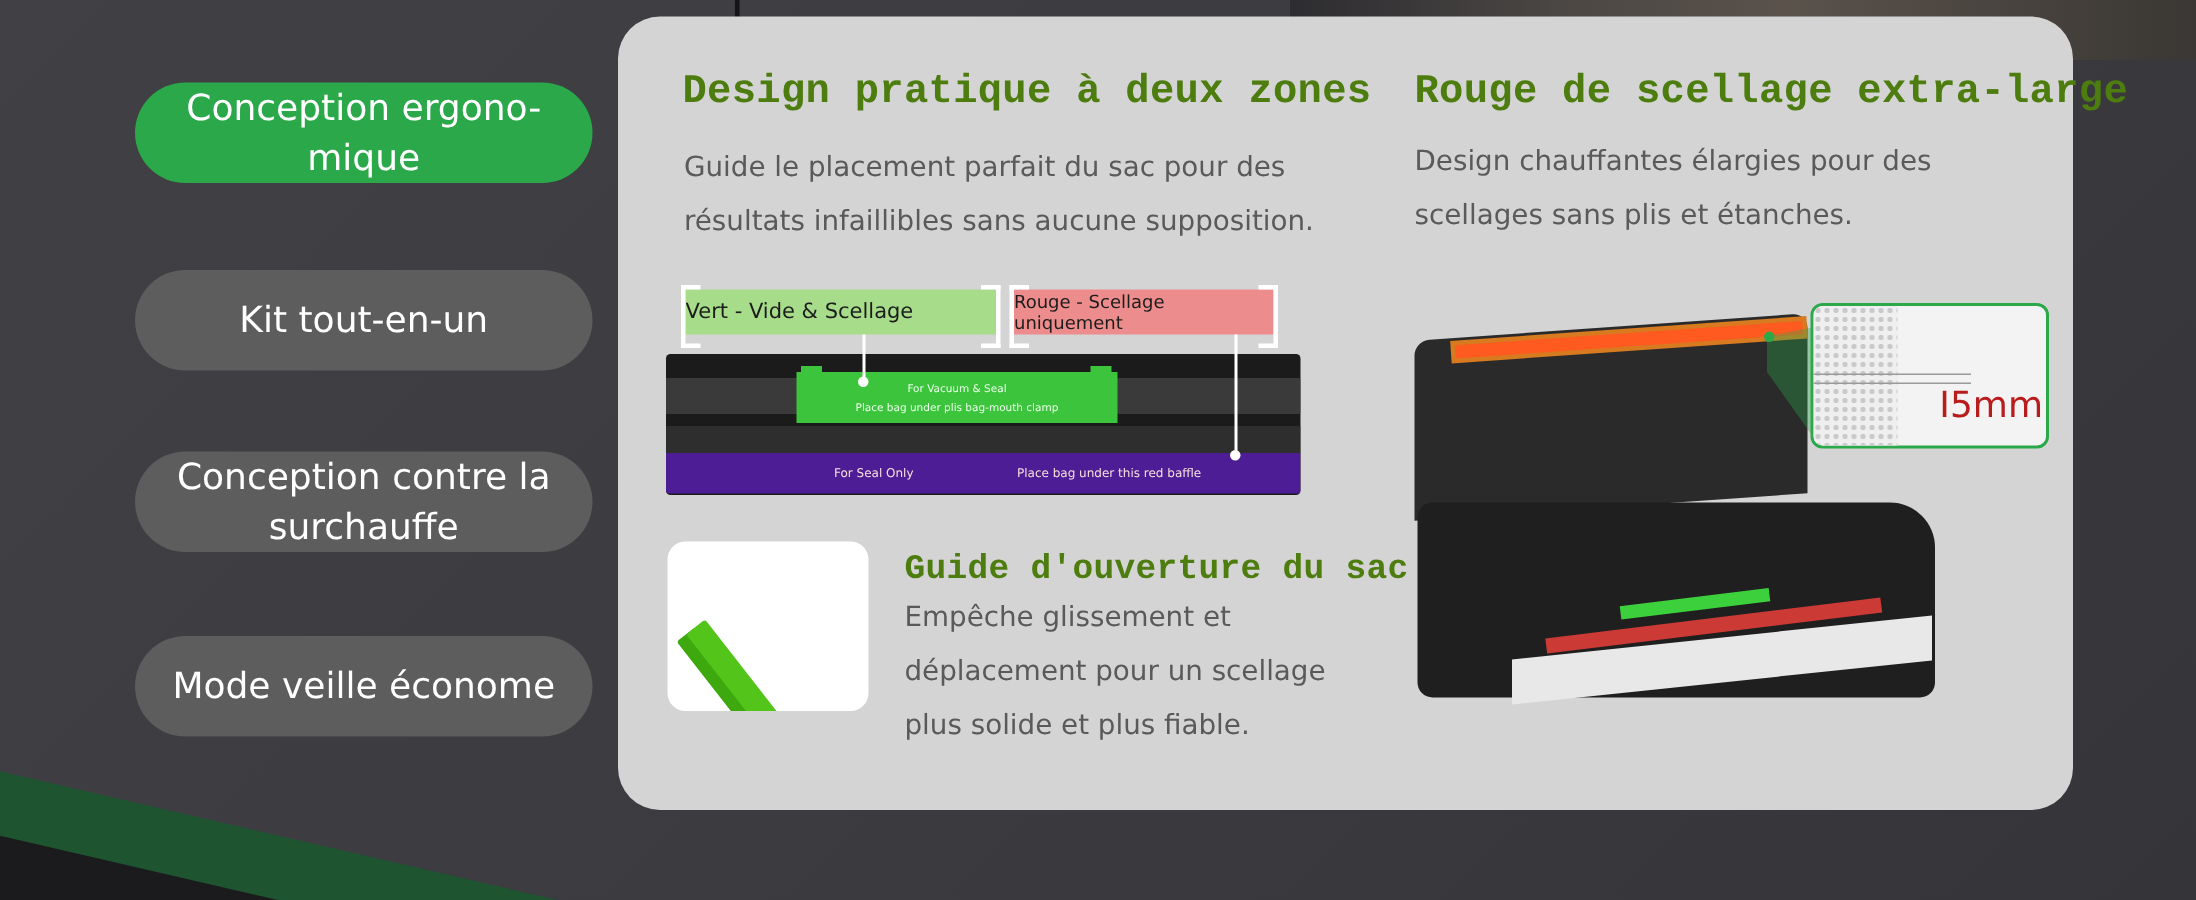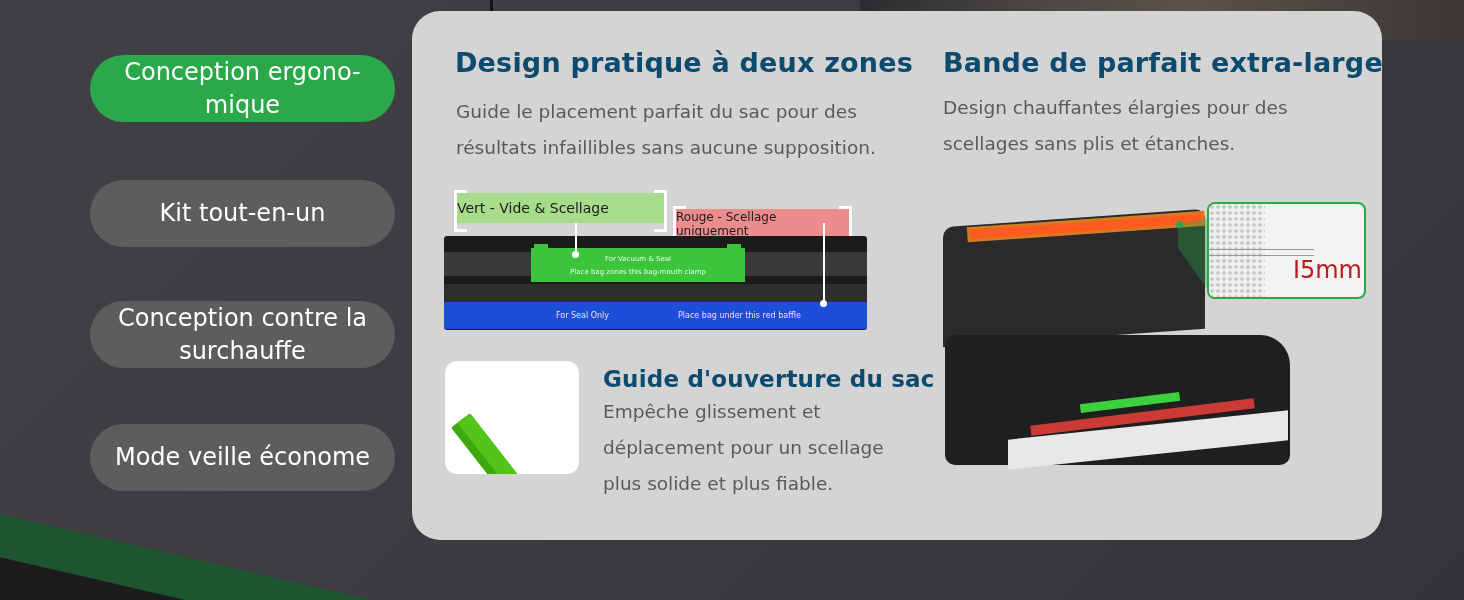--- a/index.html
+++ b/index.html
@@ -33,48 +33,48 @@
     display: flex; align-items: center; justify-content: center; text-align: center;
     font-size: 24px; line-height: 33px; padding: 0 14px; cursor: pointer;
   }
   .pill.active { background: #2aa84a; }
 
   
   .panel {
     position: absolute; left: 412px; top: 11px; width: 970px; height: 529px;
     background: #d4d4d4; border-radius: 28px;
   }
-  .h2 { position: absolute; color: #0c4a6e; font-size: 27px; letter-spacing: 0.2px; white-space: nowrap; }
+  .h2 { position: absolute; color: #4d7c0f; font-size: 27px; letter-spacing: 0.2px; white-space: nowrap; font-family: Liberation Mono, monospace; }
   .p { position: absolute; color: #5a5a5a; font-size: 18.5px; line-height: 36px; }
 
   
   .tag {
     position: absolute; height: 30px; display: flex; align-items: center; justify-content: flex-start;
     font-size: 14px; color: #1c1c1c;
   }
   .tag-green { left: 457px; top: 193px; width: 207px; background: #a6dc8a; }
-  .tag-red { left: 676px; top: 193px; width: 173px; background: #ec8c8c; font-size: 12px; margin-top: 16px; }
+  .tag-red { left: 676px; top: 193px; width: 173px; background: #ec8c8c; font-size: 12px; }
   .tag::before, .tag::after {
     content: ""; position: absolute; top: -3px; width: 10px; height: 36px;
     border: 3px solid #ffffff;
   }
   .tag::before { left: -3px; border-right: none; }
   .tag::after { right: -3px; border-left: none; }
   .leader { position: absolute; width: 2px; background: #ffffff; }
   .leader-dot { position: absolute; width: 7px; height: 7px; border-radius: 50%; background: #fff; }
 
   
   .tray {
     position: absolute; left: 444px; top: 236px; width: 423px; height: 94px;
     background: #1b1b1b; border-radius: 3px; overflow: hidden;
   }
   .tray .rail1 { position: absolute; left: 0; top: 16px; width: 100%; height: 24px; background: #3a3a3a; }
   .tray .rail2 { position: absolute; left: 0; top: 48px; width: 100%; height: 18px; background: #2e2e2e; }
   .tray .red-baffle {
-    position: absolute; left: 0; top: 66px; width: 100%; height: 27px; background: #1d4ed8;
+    position: absolute; left: 0; top: 66px; width: 100%; height: 27px; background: #4c1d95;
     display: flex; align-items: center; color: #f7dede; font-size: 8px; text-align: right;
   }
   .tray .red-baffle span { position: absolute; }
   .tray .clamp {
     position: absolute; left: 87px; top: 12px; width: 214px; height: 34px; background: #3dc43d;
     color: #e8ffe8; font-size: 7px; text-align: center; padding-top: 5px; line-height: 13px;
   }
   .tray .tab { position: absolute; top: 8px; width: 14px; height: 14px; background: #3dc43d; }
 
   
@@ -167,39 +167,39 @@
   <span>Rouge - Scellage uniquement</span>
 </div>
 
 <div class="tray">
   <div class="rail1"></div>
   <div class="rail2"></div>
   <div class="tab" style="left:90px"></div>
   <div class="tab" style="left:283px"></div>
   <div class="clamp">
     <div>For Vacuum &amp; Seal</div>
-    <div>Place bag zones this bag-mouth clamp</div>
+    <div>Place bag under plis bag-mouth clamp</div>
   </div>
   <div class="red-baffle">
     <span style="left:112px">For Seal Only</span>
     <span style="left:234px">Place bag under this red baffle</span>
   </div>
 </div>
 <div class="leader" style="left:575px; top:223px; height:30px;"></div>
 <div class="leader-dot" style="left:572px; top:251px;"></div>
 <div class="leader" style="left:823px; top:223px; height:80px;"></div>
 <div class="leader-dot" style="left:820px; top:300px;"></div>
 
 <div class="thumb">
   <div class="bar"></div>
 </div>
 <h3 class="h2" style="left:603px; top:366px; font-size:23px;">Guide d'ouverture du sac</h3>
 <p class="p" style="left:603px; top:394px; width:290px;">Empêche glissement et déplacement pour un scellage plus solide et plus fiable.</p>
 
-<h2 class="h2" style="left:943px; top:47px;">Bande de parfait extra-large</h2>
+<h2 class="h2" style="left:943px; top:47px;">Rouge de scellage extra-large</h2>
 <p class="p" style="left:943px; top:90px; width:380px;">Design chauffantes élargies pour des scellages sans plis et étanches.</p>
 
 <div class="sealer">
   <div class="lid"></div>
   <div class="heat"></div>
   <div class="base"></div>
   <div class="plate"></div>
   <div class="redbar"></div>
   <div class="greenclamp"></div>
 </div>

